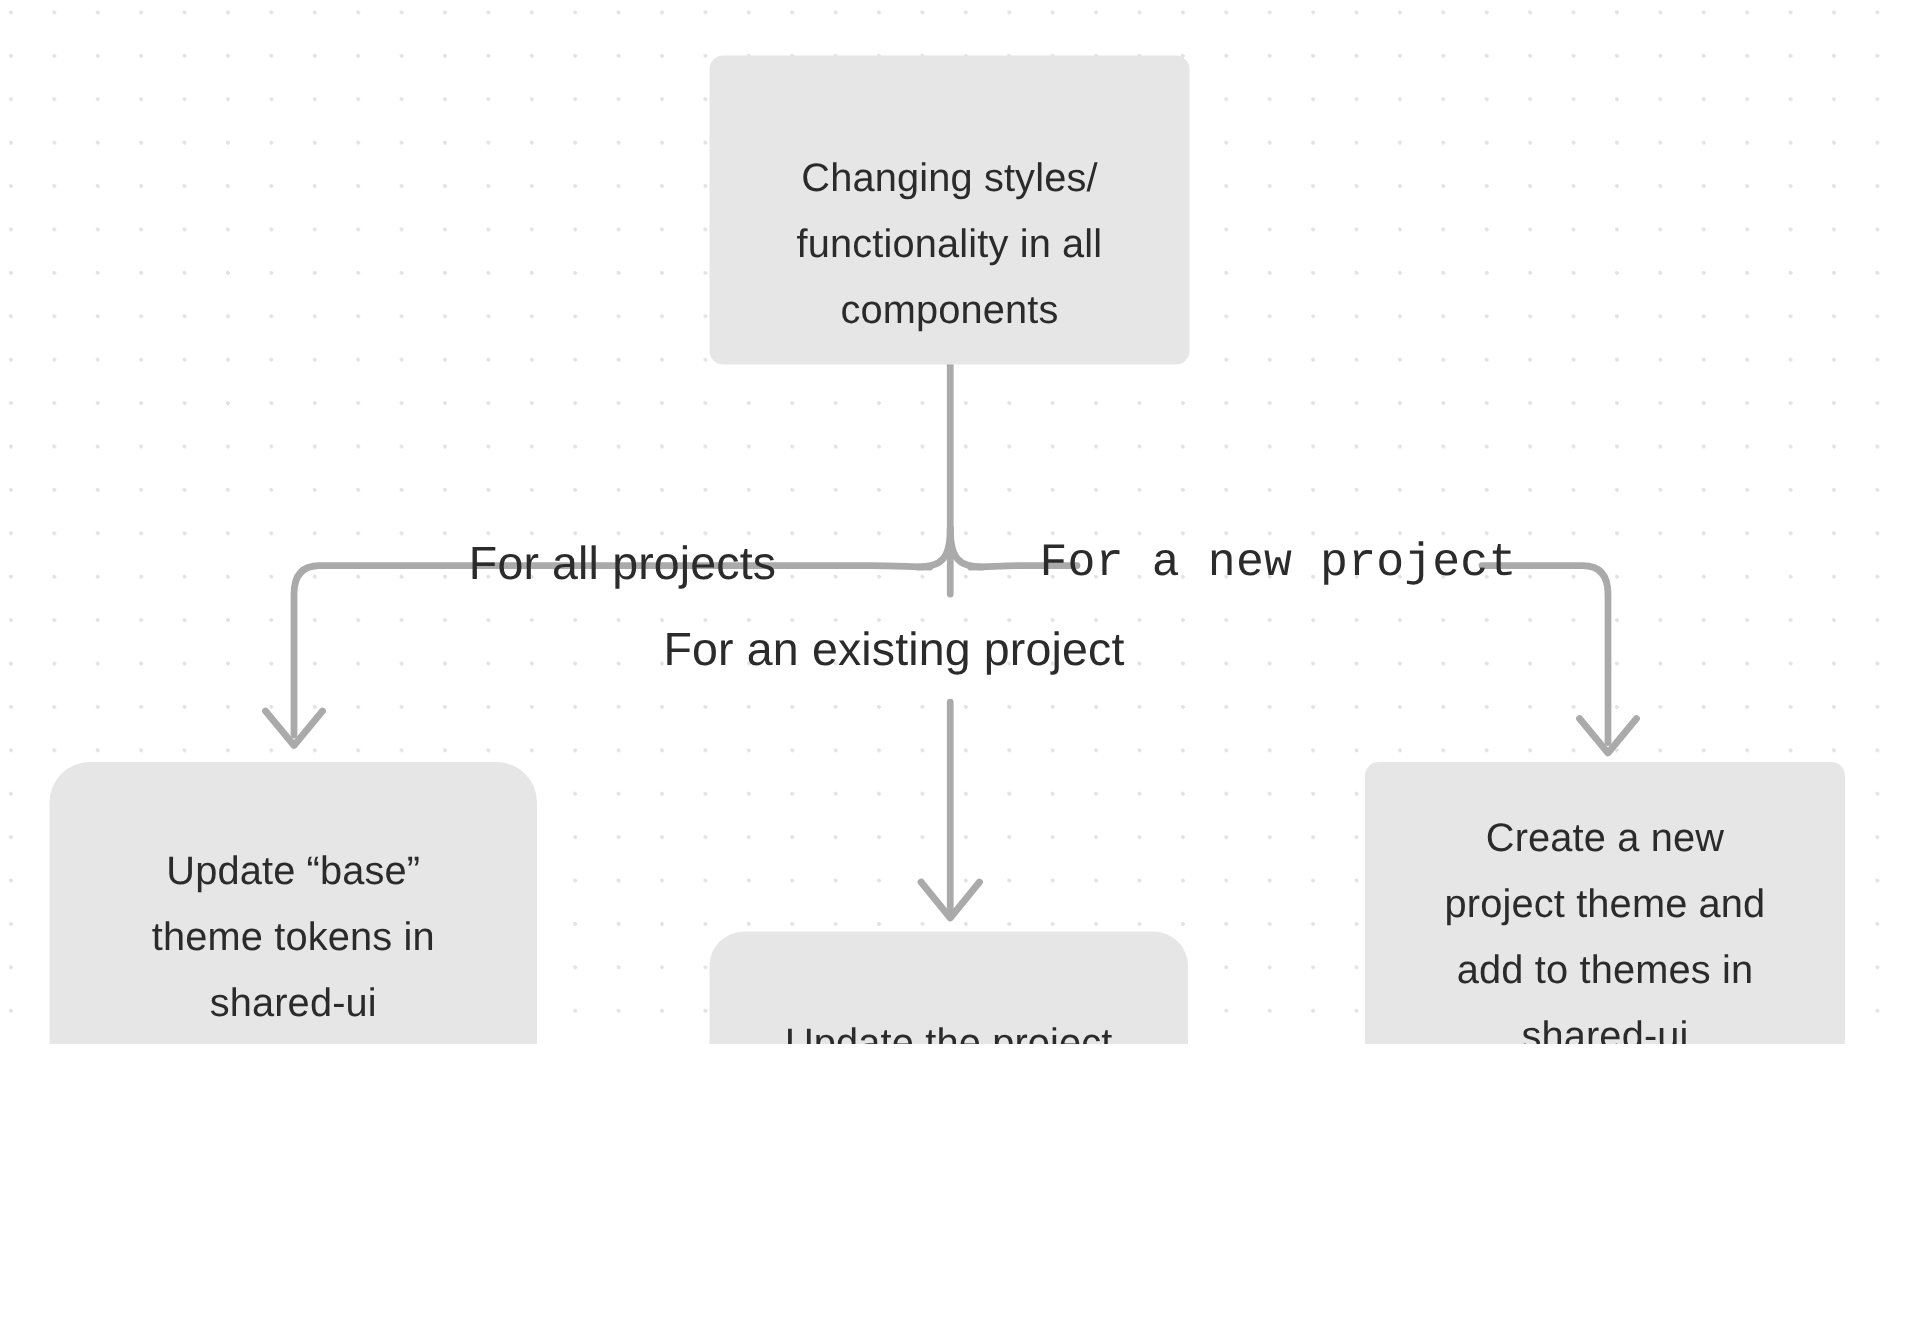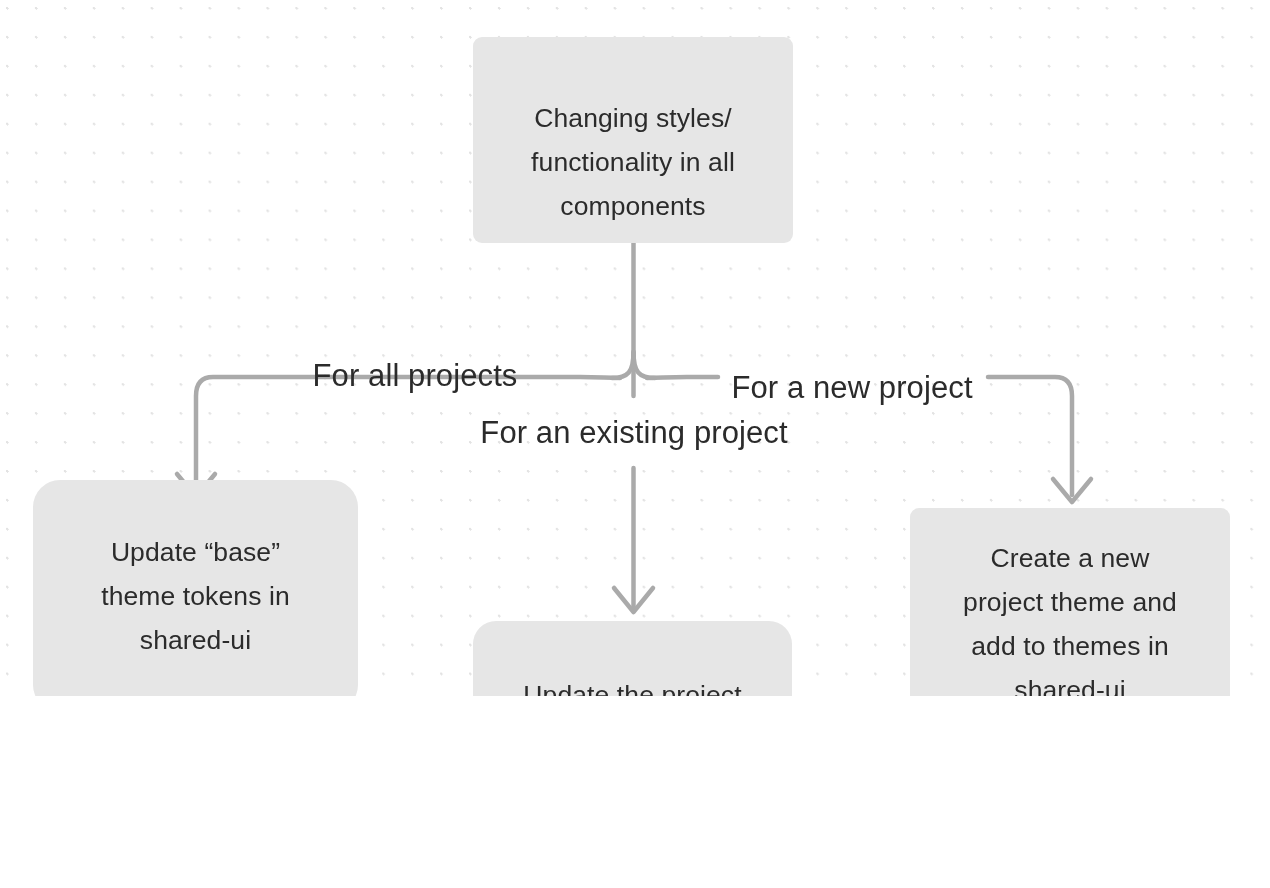--- a/index.html
+++ b/index.html
@@ -53,21 +53,21 @@
     font-weight: 400;
   }
   #node-root {
     left: 473px;
     top: 37px;
     width: 320px;
     height: 206px;
   }
   #node-all-projects {
     left: 33px;
-    top: 480px;
+    top: 508px;
     width: 325px;
     height: 232px;
     border-radius: 27px;
   }
   #node-existing-project {
     left: 473px;
     top: 621px;
     width: 319px;
     height: 235px;
     border-radius: 23px;
@@ -86,26 +86,27 @@
     letter-spacing: 0.1px;
     white-space: nowrap;
     background-color: rgba(255,255,255,0.0);
     transform: translate(-50%, -50%);
   }
   #edge-label-all {
     left: 415px;
     top: 376px;
   }
   #edge-label-existing {
-    left: 634px;
+    left: 596px;
     top: 433px;
   }
   #edge-label-new {
     left: 852px;
-    top: 388px;
+    top: 376px;
+    font-family: Liberation Mono, monospace;
   }
 </style>
 </head>
 <body>
 
 <div id="canvas">
 
   <svg id="edges" width="1270" height="888" viewBox="0 0 1270 888" xmlns="http://www.w3.org/2000/svg">
     <g fill="none" stroke="#aaaaaa" stroke-width="4.5" stroke-linecap="round" stroke-linejoin="round">
 

